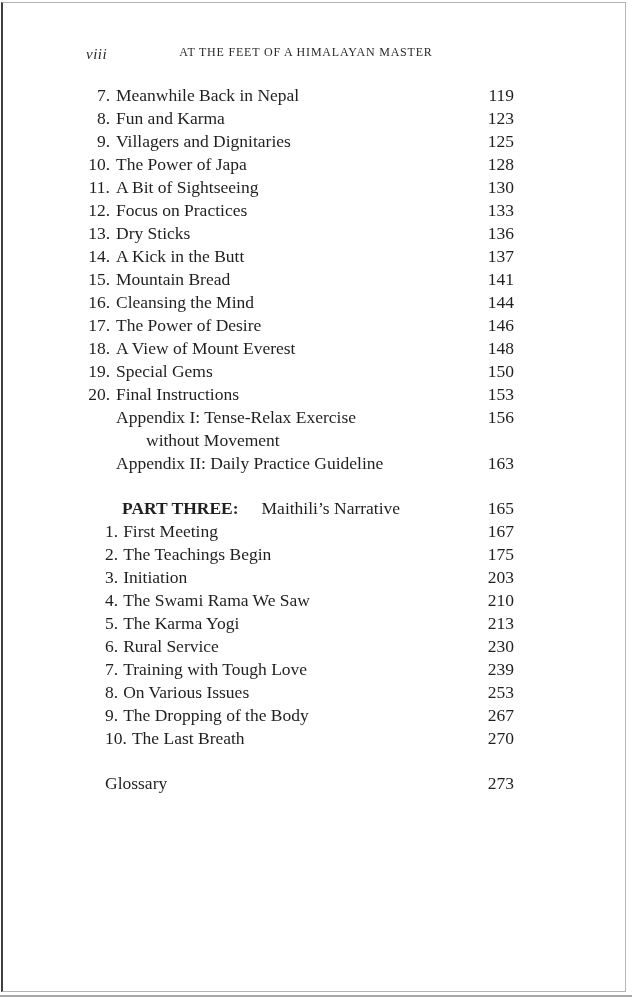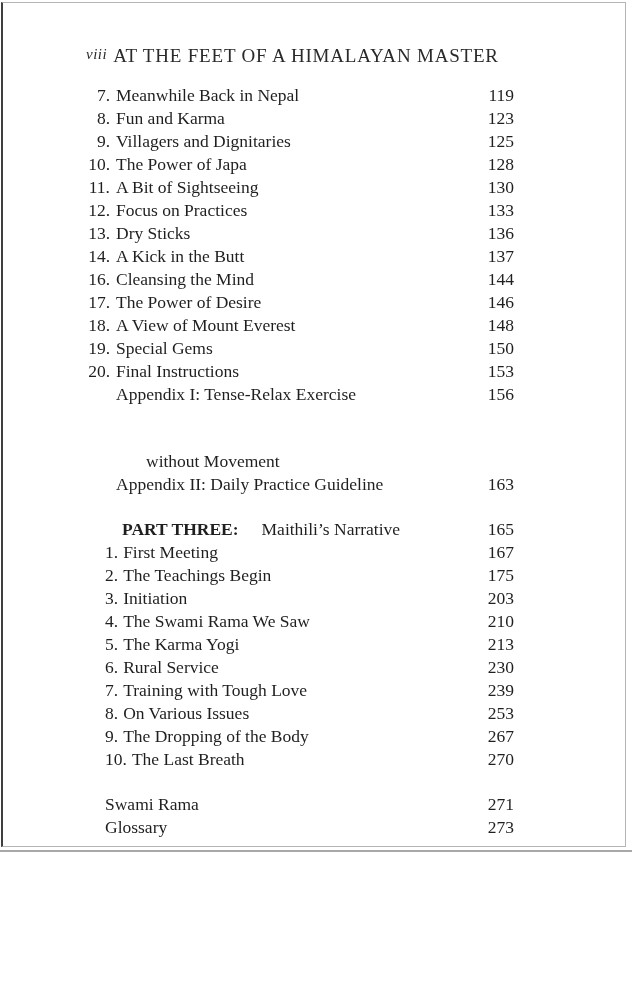--- a/index.html
+++ b/index.html
@@ -3,21 +3,21 @@
 <meta charset="utf-8">
 <style>
   html, body {
     margin: 0;
     padding: 0;
     background: #ffffff;
   }
   .sheet {
     position: relative;
     width: 632px;
-    height: 852px;
+    height: 997px;
     background: #ffffff;
     font-family: "Liberation Serif", "DejaVu Serif", serif;
     color: #1f1f1f;
     overflow: hidden;
   }
   .border-frame {
     position: absolute;
     top: 2px;
     left: 1px;
     right: 6px;
@@ -40,21 +40,21 @@
     font-size: 15px;
     letter-spacing: 0.5px;
     color: #2b2b2b;
   }
   .running-title {
     position: absolute;
     top: 45px;
     left: 0;
     width: 612px;
     text-align: center;
-    font-size: 19px;
+    font-size: 12px;
     letter-spacing: 0.8px;
     color: #2a2a2a;
     white-space: nowrap;
   }
   .toc {
     position: absolute;
     top: 84px;
     left: 84px;
     width: 430px;
     font-size: 17.5px;
@@ -63,21 +63,21 @@
   .row { display: flex; align-items: baseline; }
   .num {
     flex: 0 0 26px;
     text-align: right;
     padding-right: 6px;
     white-space: nowrap;
   }
   .title { flex: 1 1 auto; white-space: nowrap; overflow: hidden; }
   .pg { flex: 0 0 auto; text-align: left; padding-left: 8px; }
   .row.appendix { padding-left: 32px; }
-  .row.continuation { padding-left: 62px; margin-top: 44px; }
+  .row.continuation { padding-left: 62px; }
   .spacer { height: 22px; }
   .row.part-heading { padding-left: 6px; }
   .part-label { font-weight: 700; white-space: nowrap; margin-left: 32px; }
   .part-title { margin-left: 23px; }
   .row.plain3 { padding-left: 21px; }
   .num3 { margin-right: 5px; white-space: nowrap; }
   .row.backmatter { padding-left: 21px; }
 </style>
 </head>
 <body>
@@ -124,20 +124,25 @@
       <span class="num">13.</span>
       <span class="title">Dry Sticks</span>
       <span class="pg">136</span>
     </div>
     <div class="row">
       <span class="num">14.</span>
       <span class="title">A Kick in the Butt</span>
       <span class="pg">137</span>
     </div>
     <div class="row">
+      <span class="num">15.</span>
+      <span class="title">Mountain Bread</span>
+      <span class="pg">141</span>
+    </div>
+    <div class="row">
       <span class="num">16.</span>
       <span class="title">Cleansing the Mind</span>
       <span class="pg">144</span>
     </div>
     <div class="row">
       <span class="num">17.</span>
       <span class="title">The Power of Desire</span>
       <span class="pg">146</span>
     </div>
     <div class="row">
@@ -212,24 +217,20 @@
       <span class="pg">267</span>
     </div>
     <div class="row plain3">
       <span class="title"><span class="num3">10.</span><span>The Last Breath</span></span>
       <span class="pg">270</span>
     </div>
 
     <div class="spacer"></div>
 
     <div class="row backmatter">
-      <span class="title">Swami Rama</span>
-      <span class="pg">271</span>
-    </div>
-    <div class="row backmatter">
       <span class="title">Glossary</span>
       <span class="pg">273</span>
     </div>
 
   </div>
 
   <div class="bottom-edge"></div>
 </div>
 
 </body></html>

